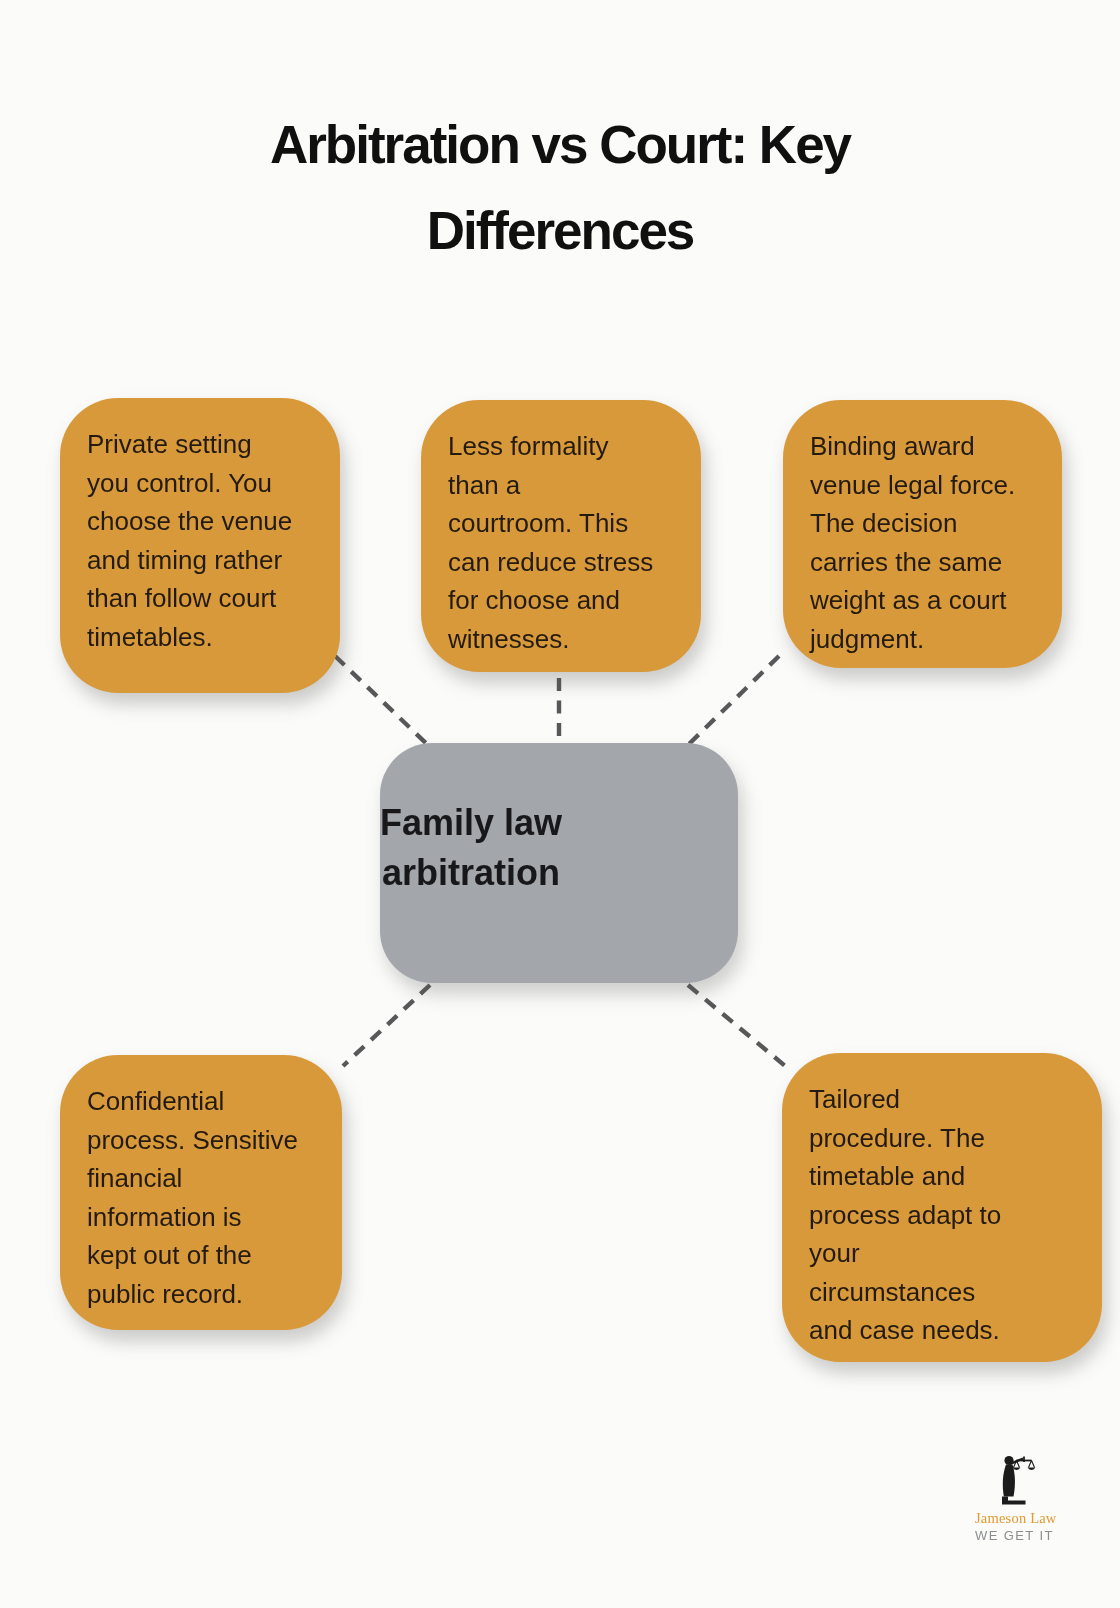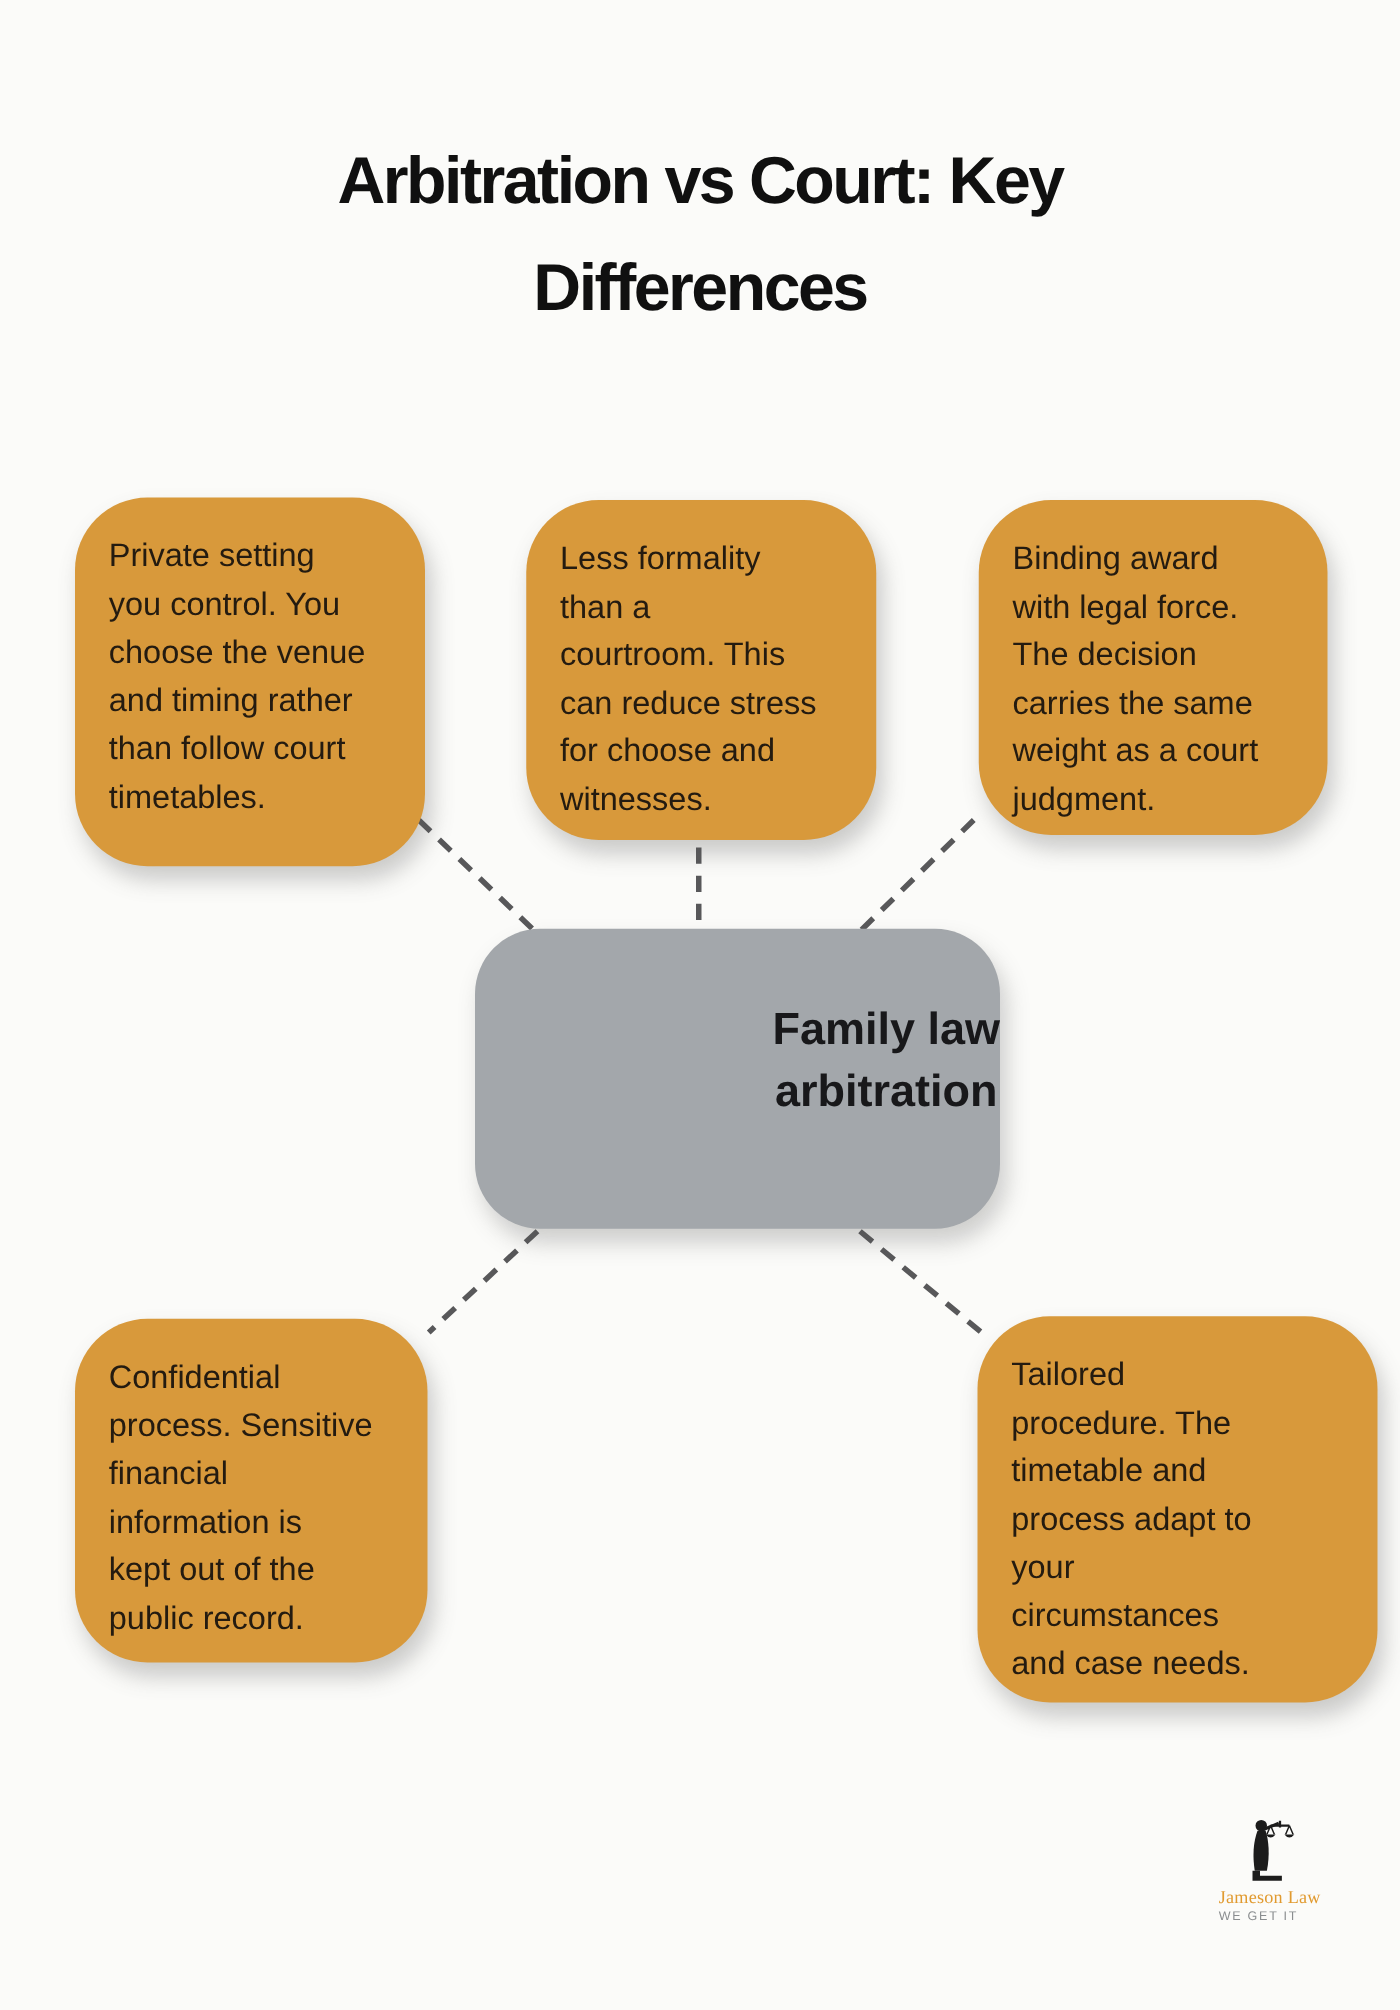--- a/index.html
+++ b/index.html
@@ -54,27 +54,27 @@
     white-space: pre-line;
   }
   .node-1 { left: 60px;  top: 398px;  width: 280px; height: 295px; }
   .node-2 { left: 421px; top: 400px;  width: 280px; height: 272px; }
   .node-3 { left: 783px; top: 400px;  width: 279px; height: 268px; }
   .node-4 { left: 60px;  top: 1055px; width: 282px; height: 275px; }
   .node-5 { left: 782px; top: 1053px; width: 320px; height: 309px; }
   .center-node {
     position: absolute;
     left: 380px; top: 743px;
-    width: 420px; height: 240px;
+    width: 358px; height: 240px;
     background: var(--center-bg, #a3a7ab);
     border-radius: 52px;
     box-shadow: 5px 11px 18px rgba(90, 90, 90, 0.28);
     display: flex;
     align-items: center;
-    justify-content: flex-end;
+    justify-content: flex-start;
   }
   .center-node p {
     margin: 0 0 30px 0;
     font-size: 36px;
     line-height: 50px;
     font-weight: 700;
     text-align: center;
     color: #18181a;
     white-space: pre-line;
   }
@@ -87,21 +87,21 @@
   .logo svg { display: block; margin: 0 0 2px 12px; }
   .brand-name {
     font-family: "Liberation Serif", serif;
     font-weight: 400;
     font-size: 14.5px;
     letter-spacing: 0.2px;
     color: var(--brand-orange, #e19a2f);
     white-space: nowrap;
   }
   .brand-tagline {
-    font-size: 10px;
+    font-size: 13px;
     letter-spacing: 1.4px;
     color: var(--tagline-gray, #8a8d8f);
     margin-top: 1px;
   }
 </style>
 </head>
 <body>
 
 <div class="canvas">
 
@@ -129,21 +129,21 @@
     <p>Less formality
 than a
 courtroom. This
 can reduce stress
 for choose and
 witnesses.</p>
   </div>
 
   <div class="node node-3">
     <p>Binding award
-with legal force.
+venue legal force.
 The decision
 carries the same
 weight as a court
 judgment.</p>
   </div>
 
   <div class="center-node">
     <p>Family law
 arbitration</p>
   </div>

